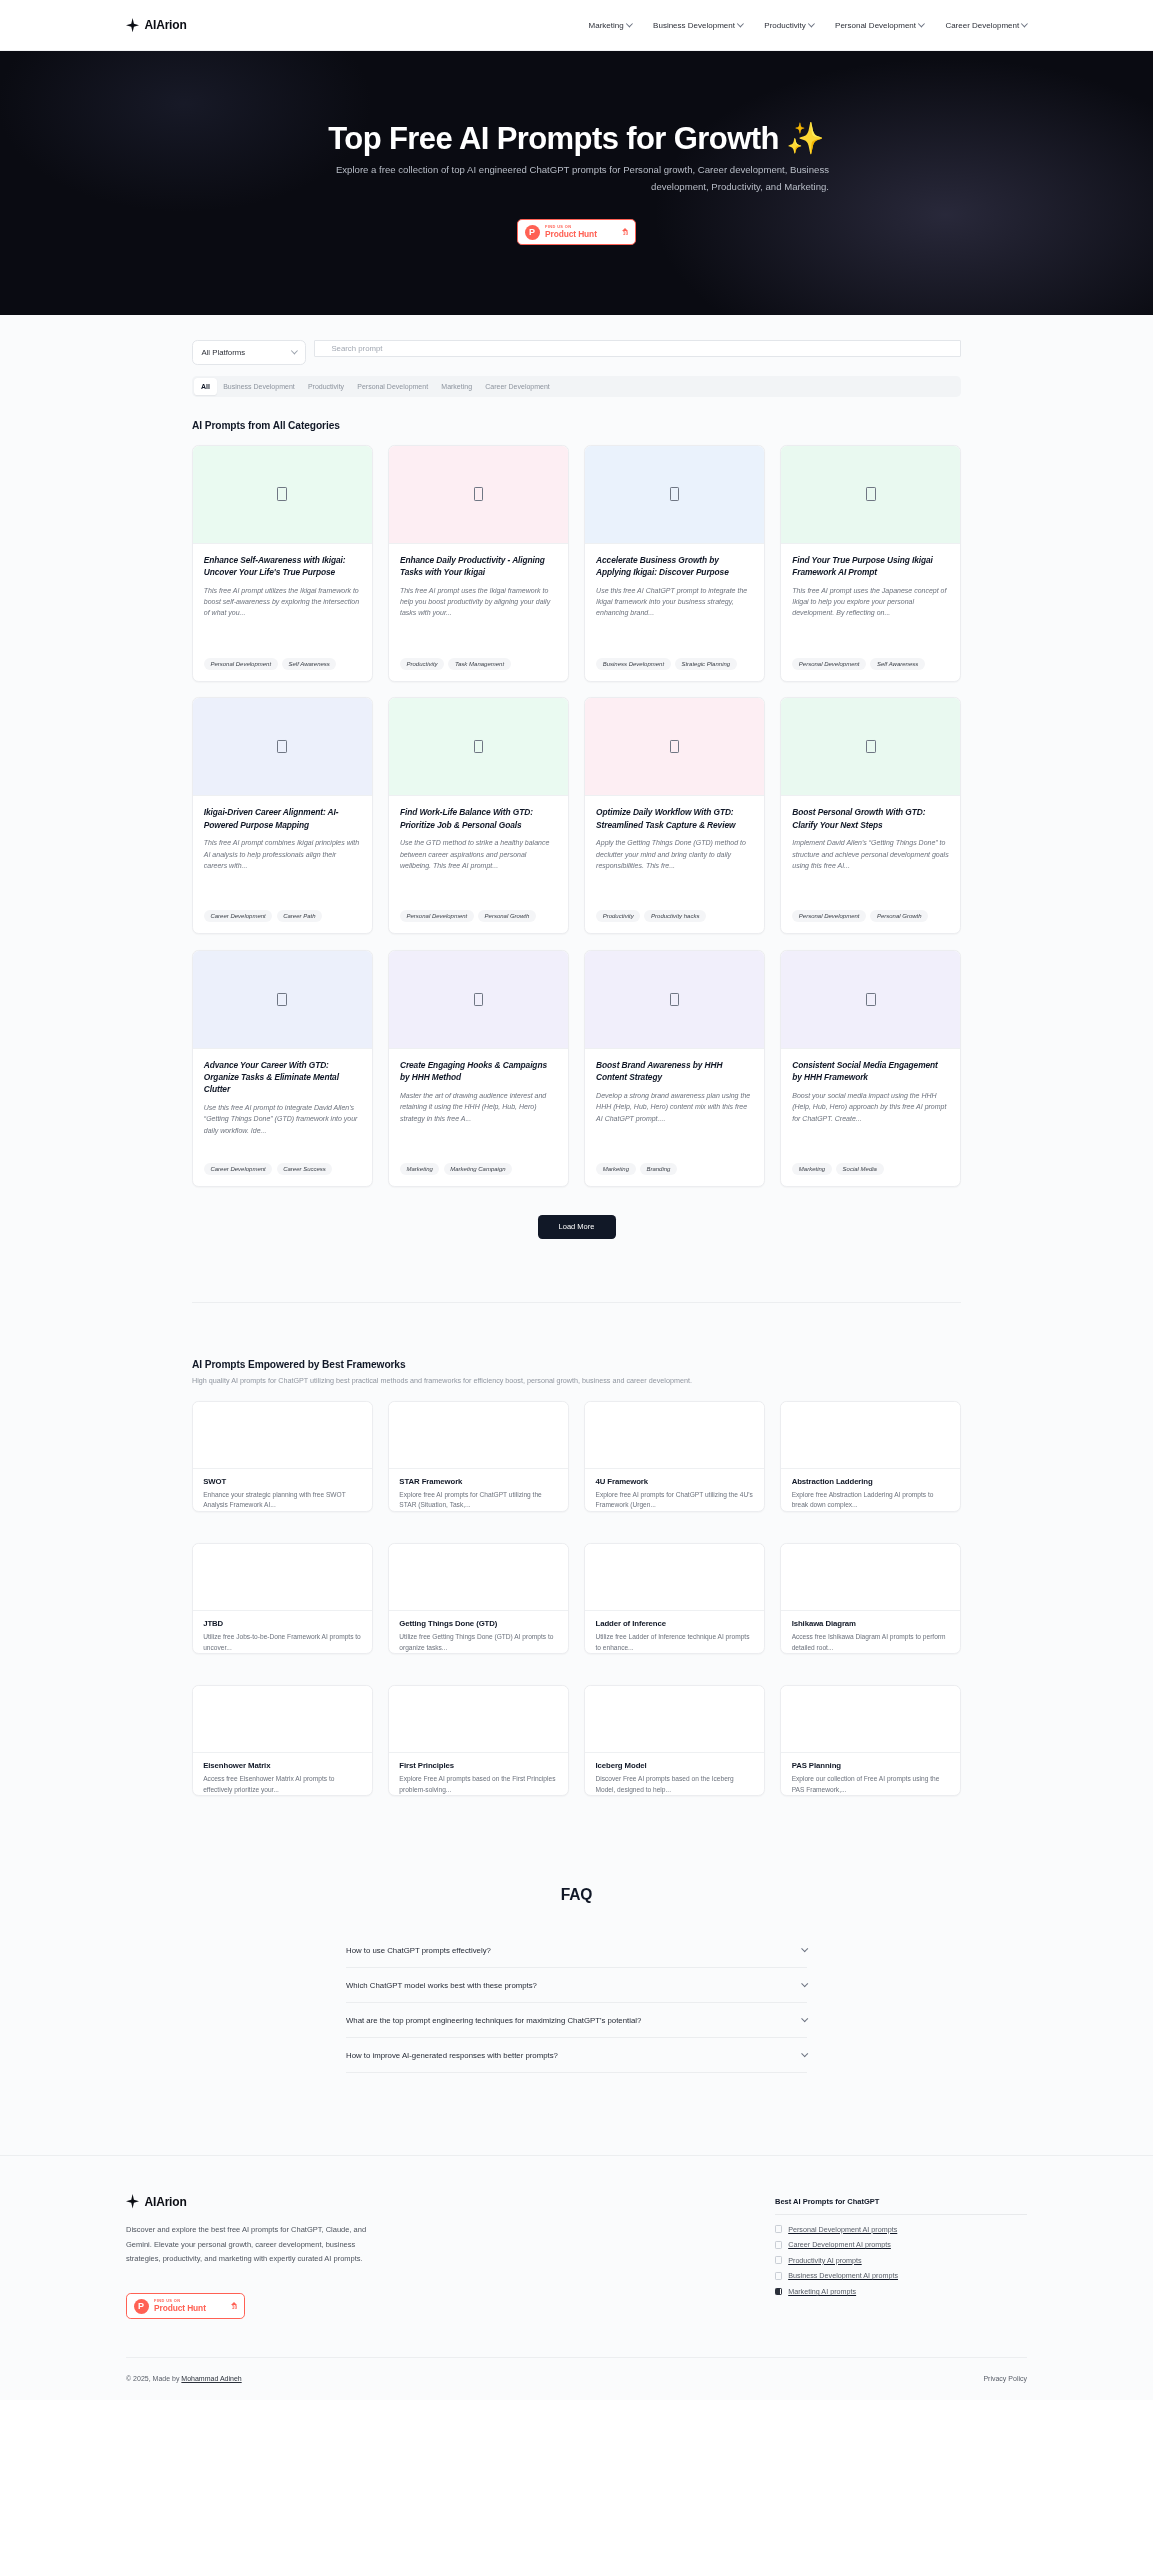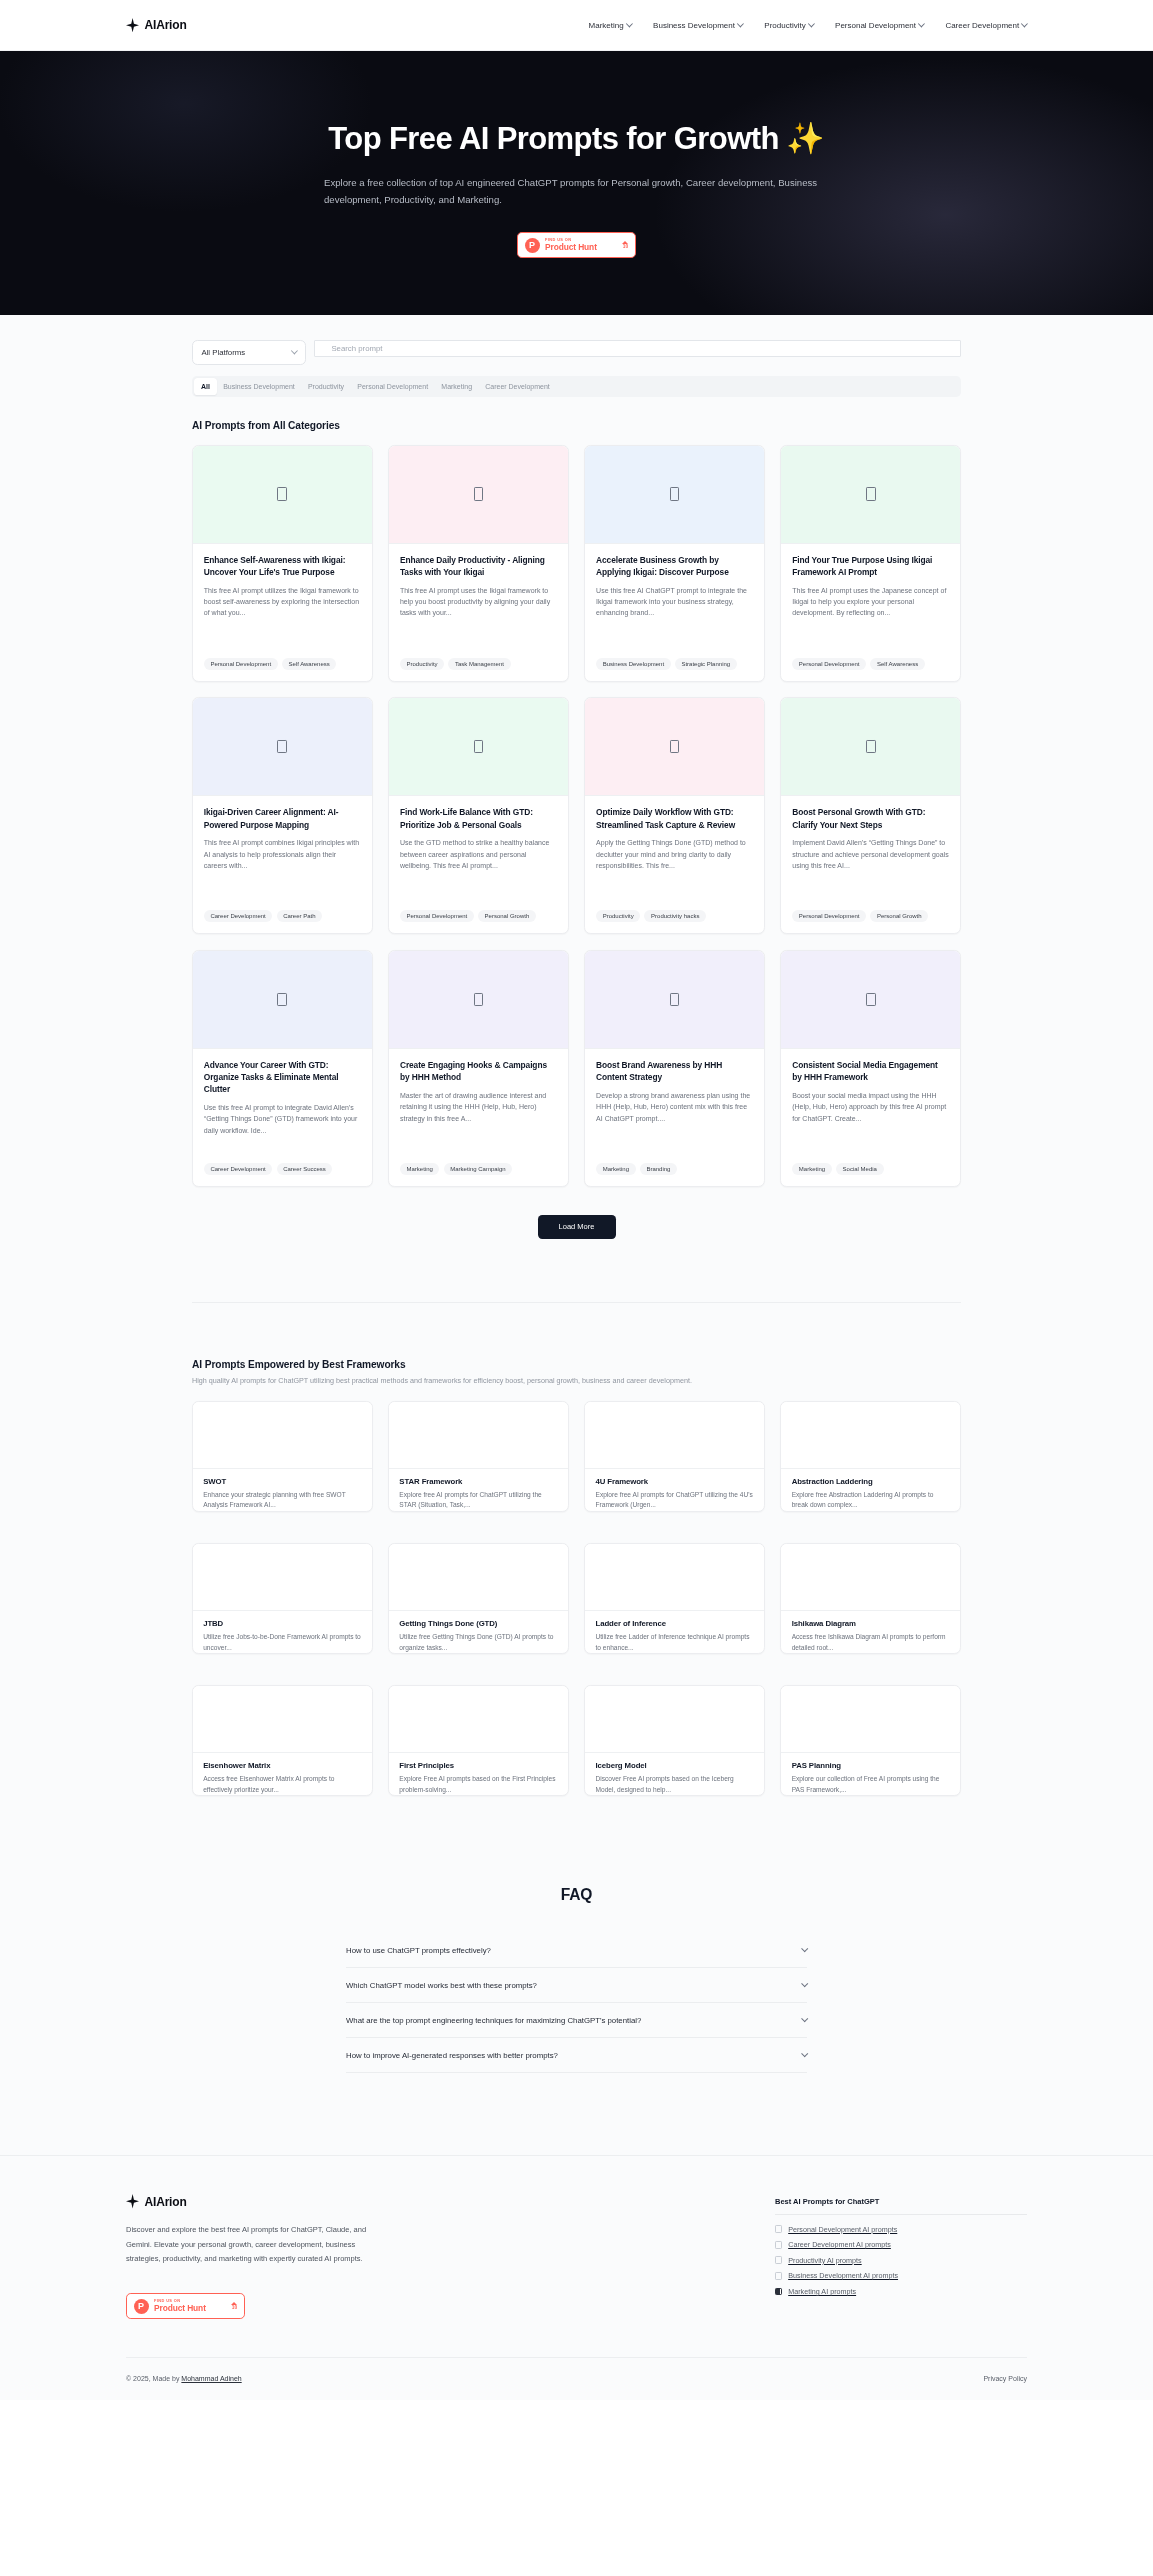--- a/index.html
+++ b/index.html
@@ -42,22 +42,22 @@
       #0a0b12;
     display: flex; flex-direction: column; align-items: center;
     padding-top: 71px;
   }
   .hero h1 {
     font-size: 31px; font-weight: 800; color: #ffffff; letter-spacing: -0.6px;
     text-align: center; line-height: 1.12;
   }
   .hero h1 .emoji { font-weight: 400; }
   .hero p {
-    margin-top: 17px;
-    max-width: 505px; text-align: left;
+    margin-top: 4px;
+    max-width: 505px; text-align: right;
     font-size: 9.6px; line-height: 1.85; color: #b7bcc6;
   }
   .ph-badge {
     margin-top: 23px;
     width: 119px; height: 26px;
     border: 1px solid #ff6154; border-radius: 4.8px;
     background: #ffffff;
     display: flex; align-items: center; padding: 0 6.6px; gap: 5.4px;
   }
   .ph-logo {
@@ -108,20 +108,21 @@
 
   .section-title { margin-top: 23px; font-size: 10.2px; font-weight: 700; letter-spacing: -0.1px; color: #111827; }
 
   
   .grid-4 { display: grid; grid-template-columns: repeat(4, 1fr); gap: 15.6px; margin-top: 13.2px; }
   .p-card {
     background: #ffffff; border: 0.6px solid #ecedf0; border-radius: 6.6px;
     overflow: hidden; display: flex; flex-direction: column; height: 237px;
     box-shadow: 0 0.6px 1.2px rgba(16,24,40,0.03);
     cursor: pointer;
+    font-style: italic;
   }
   .p-thumb {
     height: 98px; display: flex; align-items: center; justify-content: center;
     border-bottom: 0.6px solid #eef0f2;
   }
   .thumb-glyph {
     width: 9.6px; height: 13.2px; border: 0.8px solid #6f7683; border-radius: 1.2px;
   }
   .p-body { padding: 10.2px 10.8px 0 10.8px; display: flex; flex-direction: column; flex: 1; }
   .p-title {

